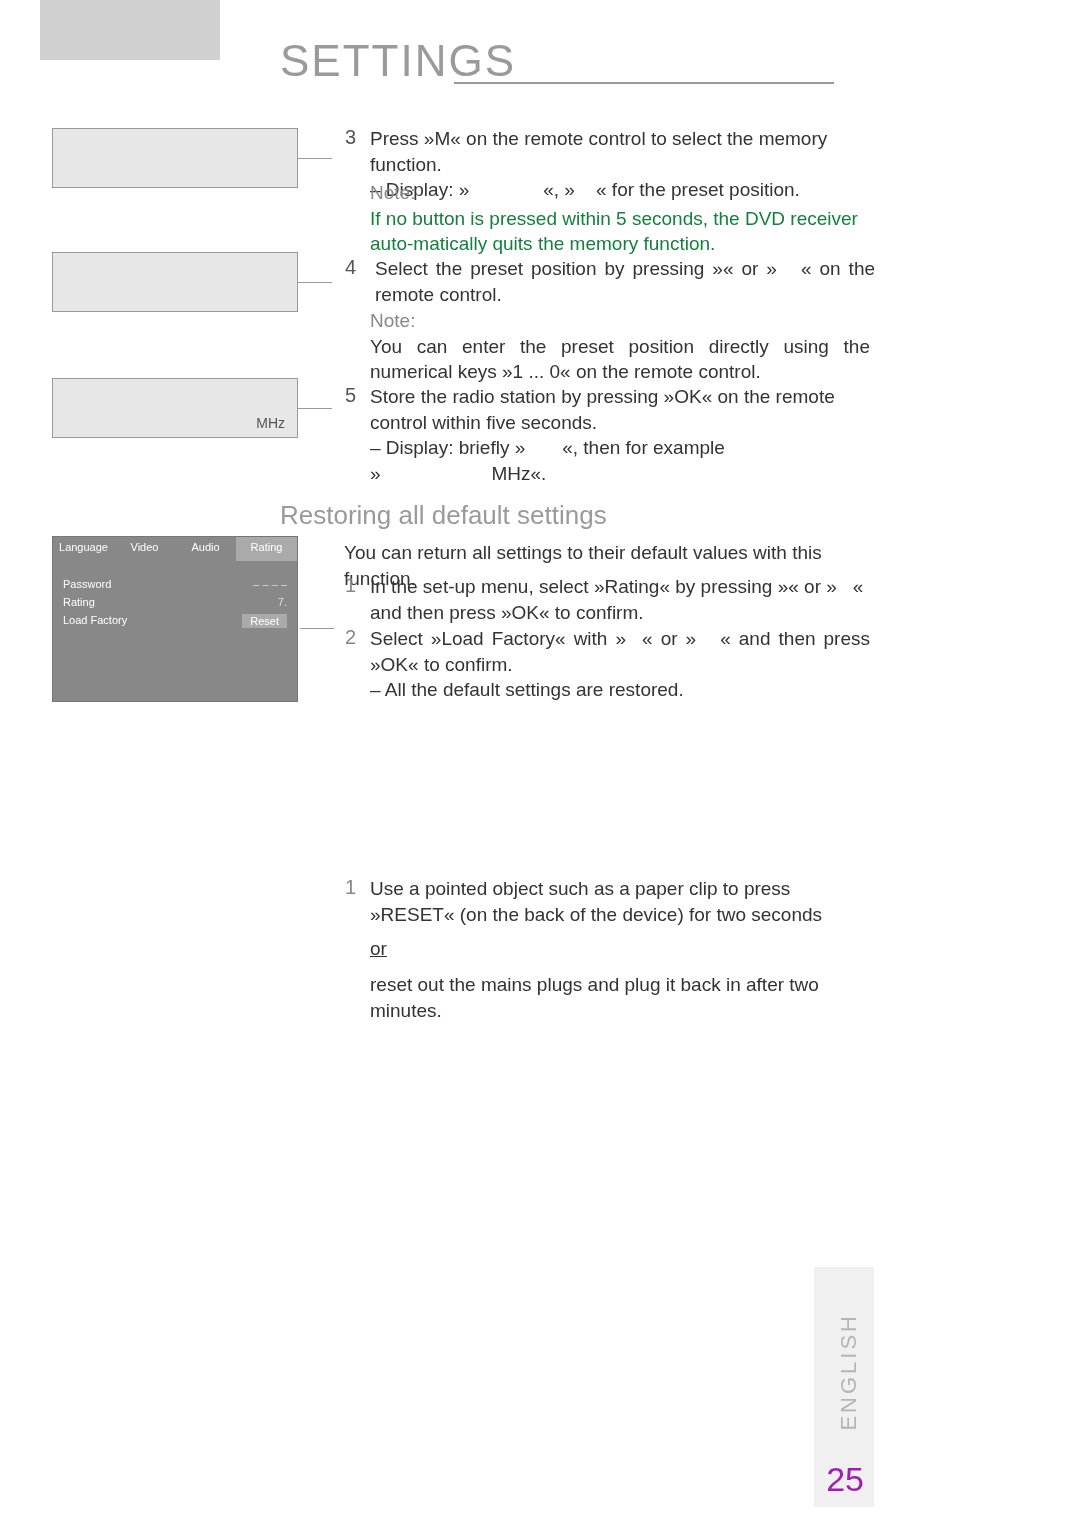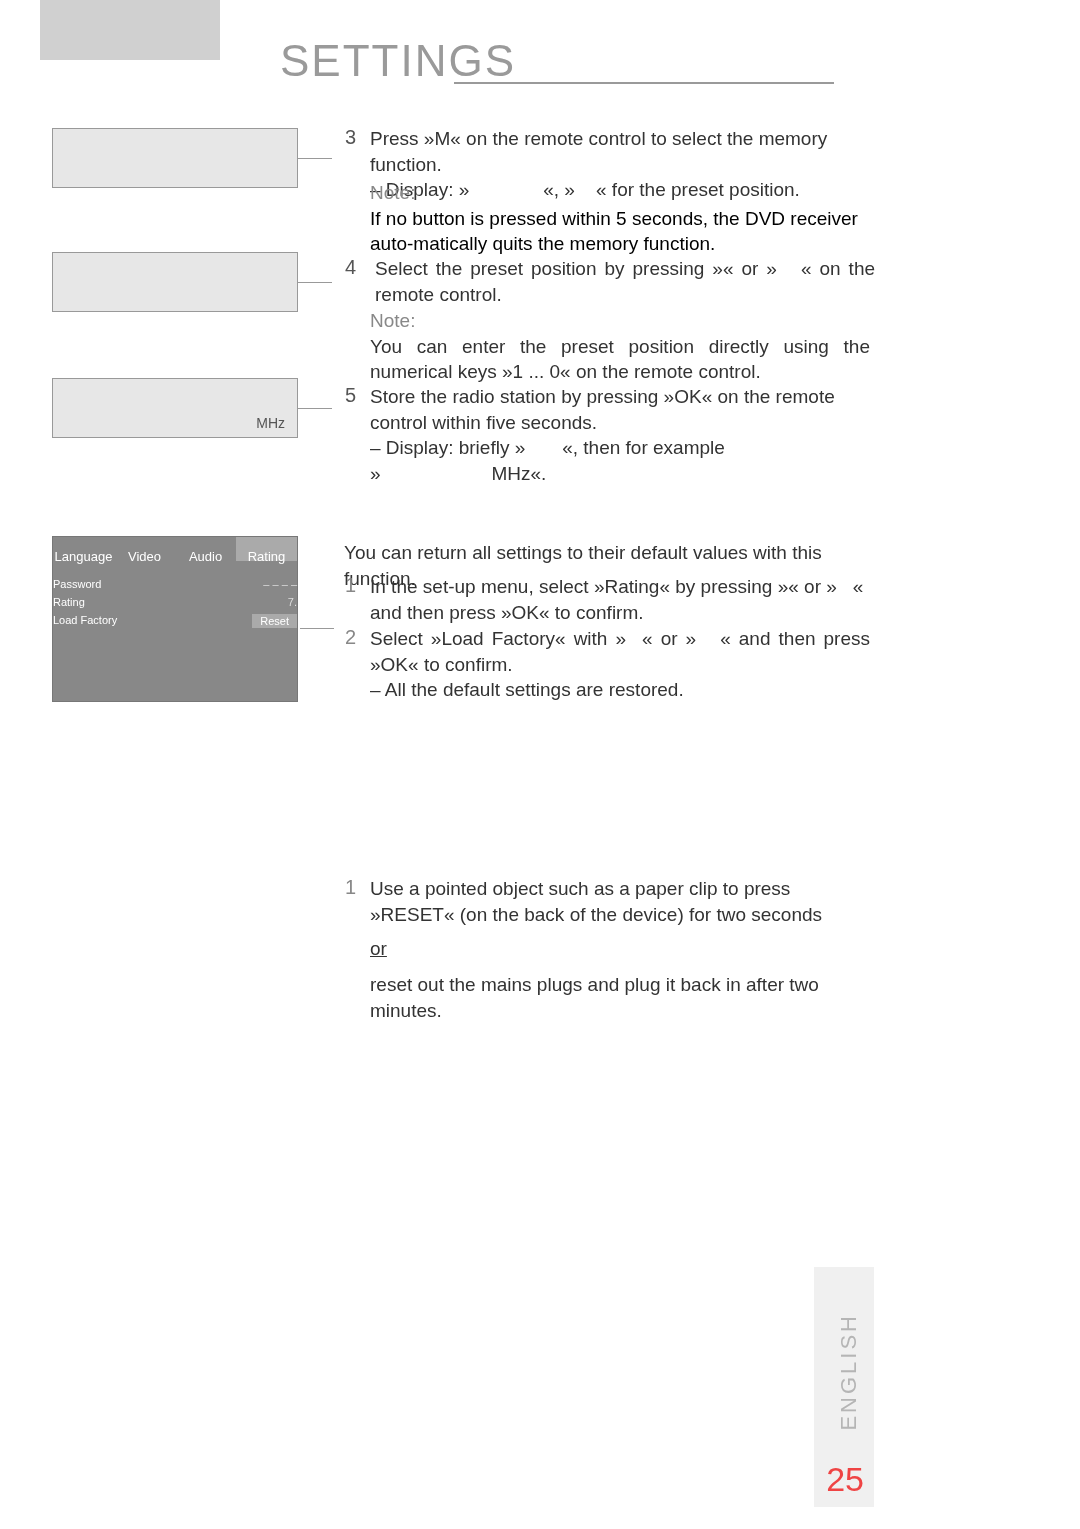--- a/index.html
+++ b/index.html
@@ -111,28 +111,28 @@
     box-sizing: border-box;
     border: 1px solid #777;
   }
   .setup-tabs {
     display: flex;
     height: 24px;
   }
   .setup-tabs span {
     flex: 1;
     text-align: center;
-    padding: 12px 0;
-    font-size: 13px;
+    padding: 4px 0;
+    font-size: 11px;
   }
   .setup-tabs .active {
     background: #aaa;
   }
   .setup-body {
-    padding: 8px 0;
+    padding: 8px 10px;
     text-align: center;
   }
   .setup-row {
     display: flex;
     justify-content: space-between;
     padding: 3px 0;
     font-size: 11px;
   }
   .setup-row .val {
     color: #ddd;
@@ -140,21 +140,21 @@
   .setup-row .reset-box {
     background: #aaa;
     padding: 1px 8px;
   }
 
   .page-number {
     position: absolute;
     right: 40px;
     bottom: 30px;
     font-size: 34px;
-    color: #ef4444;
+    color: #a21caf;
     text-align: center;
   }
   .lang-vertical {
     position: absolute;
     right: 42px;
     bottom: 98px;
     font-size: 22px;
     color: #b5b5b5;
     letter-spacing: 3px;
     writing-mode: vertical-rl;
@@ -194,39 +194,40 @@
   <div class="connector conn3"></div>
   <div class="connector conn4"></div>
 
   <div class="step-num" style="top:126px;left:336px">3</div>
   <div class="body-text" style="top:126px;left:370px;width:500px">
     <span>Press »</span><span>M</span><span>« on the remote control to select the memory function.</span><br>
     <span>– Display: »</span>&nbsp;&nbsp;&nbsp;&nbsp;&nbsp;&nbsp;&nbsp;&nbsp;&nbsp;&nbsp;&nbsp;&nbsp;&nbsp;&nbsp;<span>«, »</span>&nbsp;&nbsp;&nbsp;&nbsp;<span>« for the preset position.</span>
   </div>
   <div class="note-text" style="top:180px;left:370px;width:500px">
     <span>Note:</span><br>
-    <span style="color:#000000">If no button is pressed within 5 seconds, the DVD receiver auto-matically quits the memory function.</span>
+    <span style="color:#15803d">If no button is pressed within 5 seconds, the DVD receiver auto-matically quits the memory function.</span>
   </div>
 
   <div class="step-num" style="top:256px;left:336px">4</div>
   <div class="body-text" style="top:256px;left:375px;width:500px;text-align:justify">
     <span>Select the preset position by pressing »</span><span>« or »</span>&nbsp;&nbsp;&nbsp;<span>« on the remote control.</span>
   </div>
   <div class="note-text" style="top:308px;left:370px;width:500px">
     <span>Note:</span><br>
     <span style="color:#333;text-align:justify;display:block"><span>You can enter the preset position directly using the numerical keys »</span><span>1 ... 0</span><span>« on the remote control.</span></span>
   </div>
 
   <div class="step-num" style="top:384px;left:336px">5</div>
   <div class="body-text" style="top:384px;left:370px;width:500px">
     <span>Store the radio station by pressing</span> »<span>OK</span><span>« on the remote control within five seconds.</span><br>
     <span>– Display: briefly »</span>&nbsp;&nbsp;&nbsp;&nbsp;&nbsp;&nbsp;&nbsp;<span>«, then for example</span><br>
     <span>»</span>&nbsp;&nbsp;&nbsp;&nbsp;&nbsp;&nbsp;&nbsp;&nbsp;&nbsp;&nbsp;&nbsp;&nbsp;&nbsp;&nbsp;&nbsp;&nbsp;&nbsp;&nbsp;&nbsp;&nbsp;&nbsp;<span>MHz</span><span>«.</span>
   </div>
 
+  <div class="section-head" style="top:500px;left:280px">Restoring all default settings</div>
 
   <div class="setup-menu">
     <div class="setup-tabs">
       <span>Language</span>
       <span>Video</span>
       <span>Audio</span>
       <span class="active">Rating</span>
     </div>
     <div class="setup-body">
       <div style="height:6px"></div>

